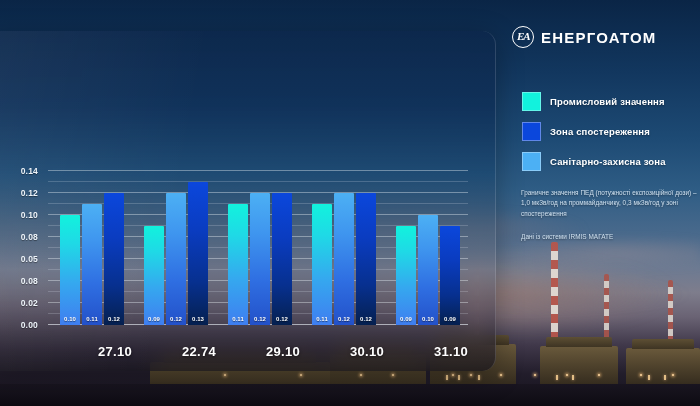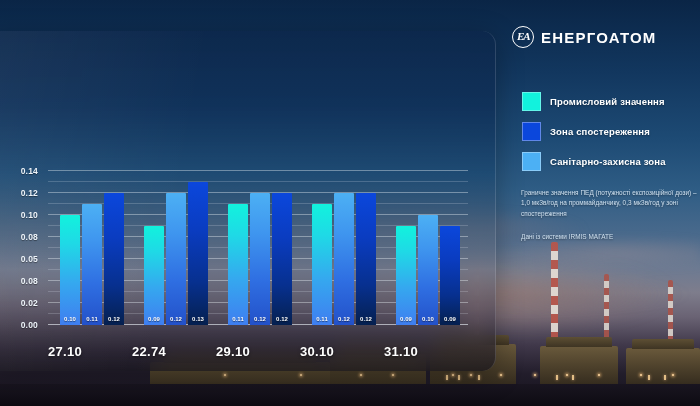--- a/index.html
+++ b/index.html
@@ -143,21 +143,21 @@
   .bar.s1 { background: linear-gradient(180deg, #4cb0f4 0%, #3f96ef 30%, #2f6fe2 66%, #2351c9 100%); }
   .bar.s2 { background: linear-gradient(180deg, #0b47dc 0%, #0a3cc0 34%, #07308f 70%, #05204f 100%); }
   .vlabel {
     position: absolute; bottom: 3px; left: 0; width: 100%;
     text-align: center; color: #ffffff;
     font-size: 6px; font-weight: bold; letter-spacing: .1px;
     text-shadow: 0 1px 1px rgba(0,0,0,.55);
   }
   .xlabels { position: absolute; left: 48px; right: 8px; bottom: 6px; height: 26px; }
   .xlab {
-    position: absolute; bottom: 0; text-align: left;
+    position: absolute; bottom: 0; text-align: right;
     color: #ffffff; font-size: 13px; font-weight: bold;
     letter-spacing: .3px;
     text-shadow: 0 1px 3px rgba(0,0,0,.55);
   }
 
   
   .logo {
     position: absolute; left: 512px; top: 26px;
     display: flex; align-items: center; gap: 7px;
   }

